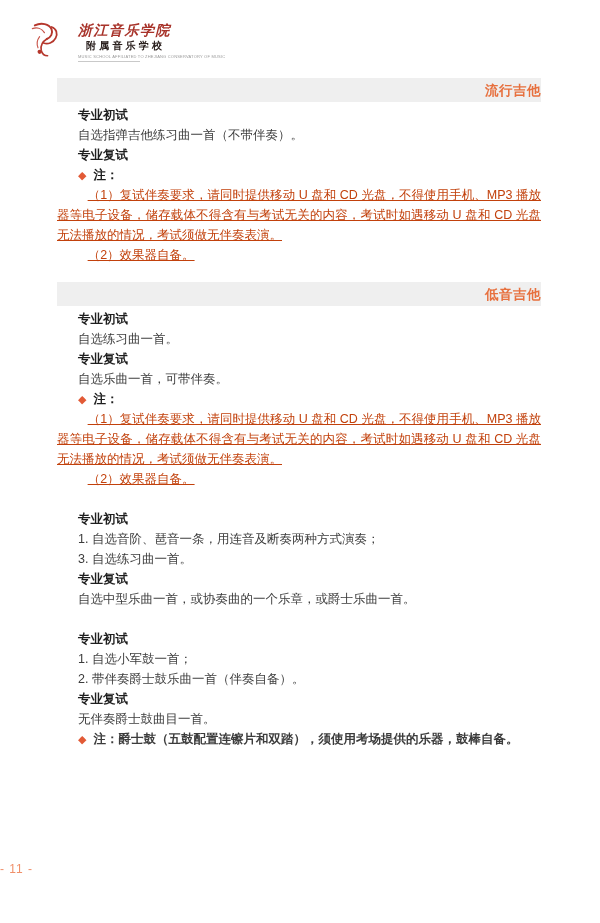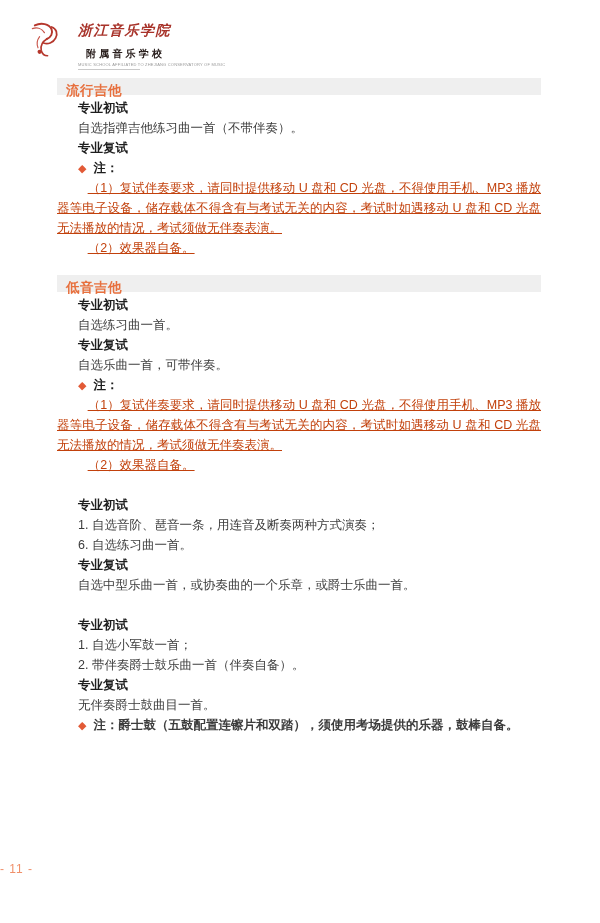--- a/index.html
+++ b/index.html
@@ -20,34 +20,35 @@
   .phoenix { width: 32px; height: 38px; flex: 0 0 auto; }
   .logo-text { padding-top: 4px; }
   .logo-calli {
     font-family: "Liberation Serif", "DejaVu Serif", serif;
     font-style: italic; font-weight: bold;
     color: #a8332a; font-size: 14px; letter-spacing: 1.5px;
     line-height: 14px; white-space: nowrap;
   }
   .logo-sub {
     color: #2b211f; font-weight: bold; font-size: 10px;
-    letter-spacing: 3.2px; line-height: 12px; margin-top: 10px; white-space: nowrap; padding-left: 8px;
+    letter-spacing: 3.2px; line-height: 12px; margin-top: 2px; white-space: nowrap; padding-left: 8px;
   }
   .logo-en {
     color: #9a9a9a; font-size: 4px; letter-spacing: 0.2px;
     line-height: 5px; margin-top: 2px; white-space: nowrap;
   }
   .logo-rule { width: 62px; height: 1px; background: #c9c9c9; margin-top: 2px; }
 
   
   .content { position: absolute; top: 78px; left: 57px; width: 484px; }
   .sec { margin-bottom: 17px; }
   .sec-bar {
-    background: #efefef; height: 17px; line-height: 24px;
+    background: #efefef; height: 24px; line-height: 24px;
     padding-left: 9px;
+    text-align: right;
   }
   .sec-title {
     display: inline; color: #e7703e; font-size: 13.5px; font-weight: bold;
     letter-spacing: 0.5px;
   }
   .sec-body { padding: 3px 0 0 21px; font-size: 12.5px; line-height: 20px; }
   .subhead { font-weight: bold; color: #1e1e1e; }
   .para { color: #3c3c3c; }
   .note-head { color: #3c3c3c; }
   .diamond { color: #e25a36; font-size: 11px; margin-right: 7px; }
@@ -116,21 +117,21 @@
         <p class="note-head"><span class="diamond">◆</span><span class="subhead">注：</span></p>
         <p class="note-para">（1）复试伴奏要求，请同时提供移动 U 盘和 CD 光盘，不得使用手机、MP3 播放器等电子设备，储存载体不得含有与考试无关的内容，考试时如遇移动 U 盘和 CD 光盘无法播放的情况，考试须做无伴奏表演。</p>
         <p class="note-para">（2）效果器自备。</p>
       </div>
     </section>
 
     <section class="sec">
       <div class="sec-body">
         <p class="subhead">专业初试</p>
         <p class="para">1. 自选音阶、琶音一条，用连音及断奏两种方式演奏；</p>
-        <p class="para">6. 自选练习曲一首。</p>
+        <p class="para">3. 自选练习曲一首。</p>
         <p class="subhead">专业复试</p>
         <p class="para">自选中型乐曲一首，或协奏曲的一个乐章，或爵士乐曲一首。</p>
       </div>
     </section>
 
     <section class="sec">
       <div class="sec-body">
         <p class="subhead">专业初试</p>
         <p class="para">1. 自选小军鼓一首；</p>
         <p class="para">2. 带伴奏爵士鼓乐曲一首（伴奏自备）。</p>

